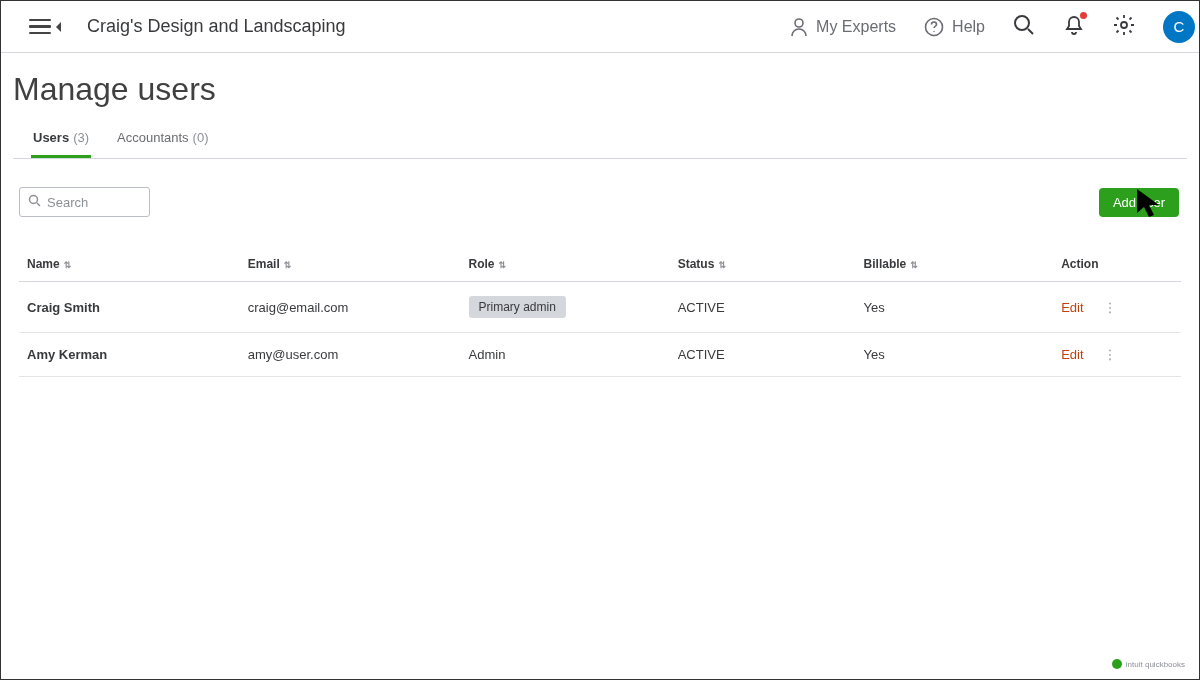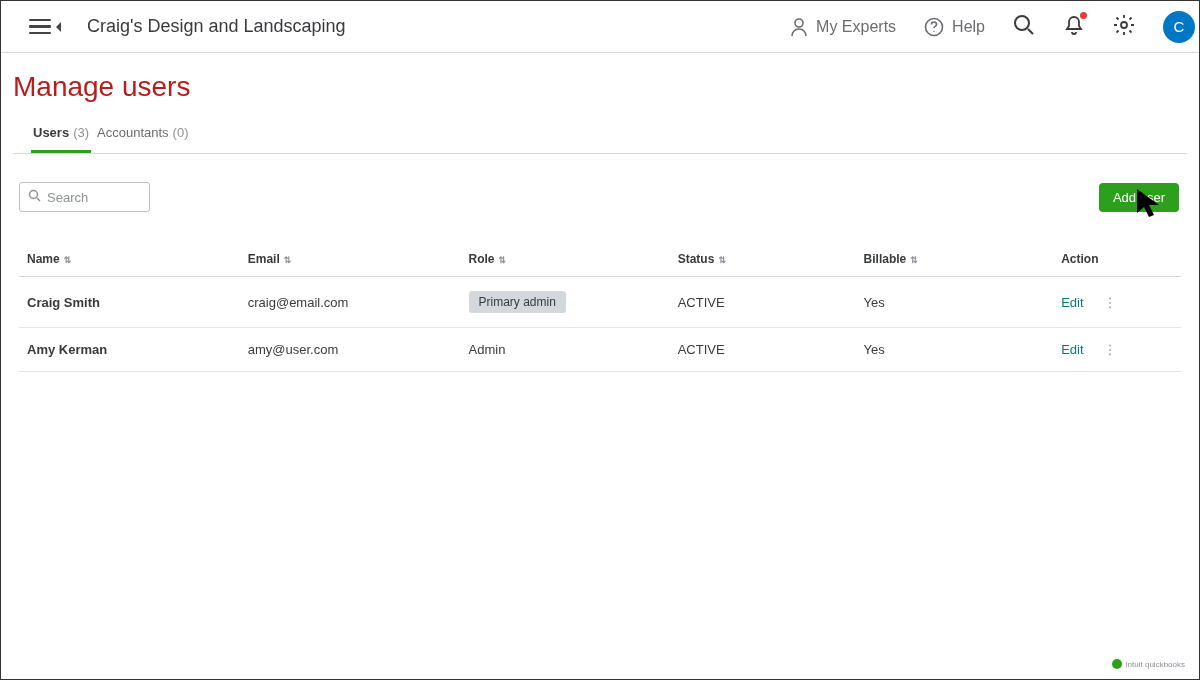--- a/index.html
+++ b/index.html
@@ -77,30 +77,30 @@
     display:flex;
     align-items:center;
     justify-content:center;
     font-size:15px;
     font-weight:500;
     cursor:pointer;
   }
 
   
   .page-heading {
-    font-size: 28px;
+    font-size: 32px;
     font-weight: 400;
     padding: 18px 0 0 12px;
-    color: #b91c1c;
+    color: #404040;
   }
 
   
   .tabs {
     display:flex;
-    gap: 4px;
+    gap: 24px;
     padding: 22px 12px 0 18px;
     border-bottom: 1px solid #d4d7dc;
     margin: 0 12px;
   }
   .tab {
     font-size: 13px;
     color: #6b6c72;
     padding: 0 2px 10px 2px;
     cursor:pointer;
     border-bottom: 3px solid transparent;
@@ -173,21 +173,21 @@
     color:#393a3d;
   }
   tbody tr td:first-child { font-weight:600; }
   .role-pill {
     background:#d4d7dc;
     padding: 4px 10px;
     border-radius: 3px;
     display:inline-block;
     font-size:12px;
   }
-  .edit-link { color:#0f766e; cursor:pointer; }
+  .edit-link { color:#c2410c; cursor:pointer; }
   .kebab { color:#8d9096; cursor:pointer; padding:0 4px; }
   td.action-cell { text-align:left; }
   .action-wrap { display:flex; align-items:center; gap:16px; }
 
   
   .cursor-overlay {
     position:absolute;
     top: 186px;
     left: 1134px;
     pointer-events:none;

